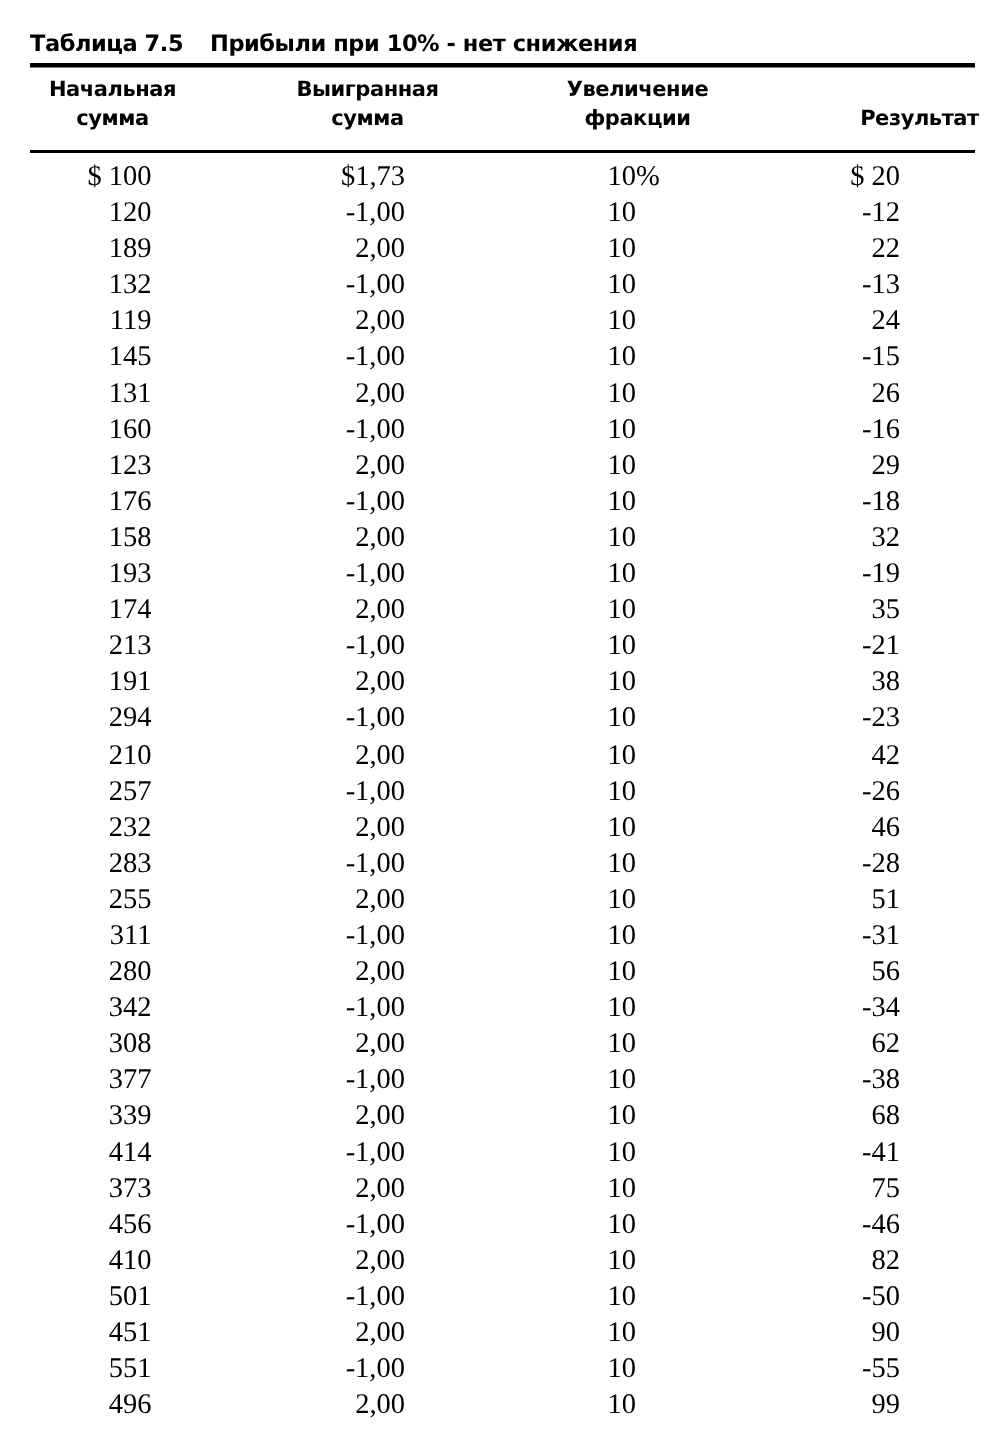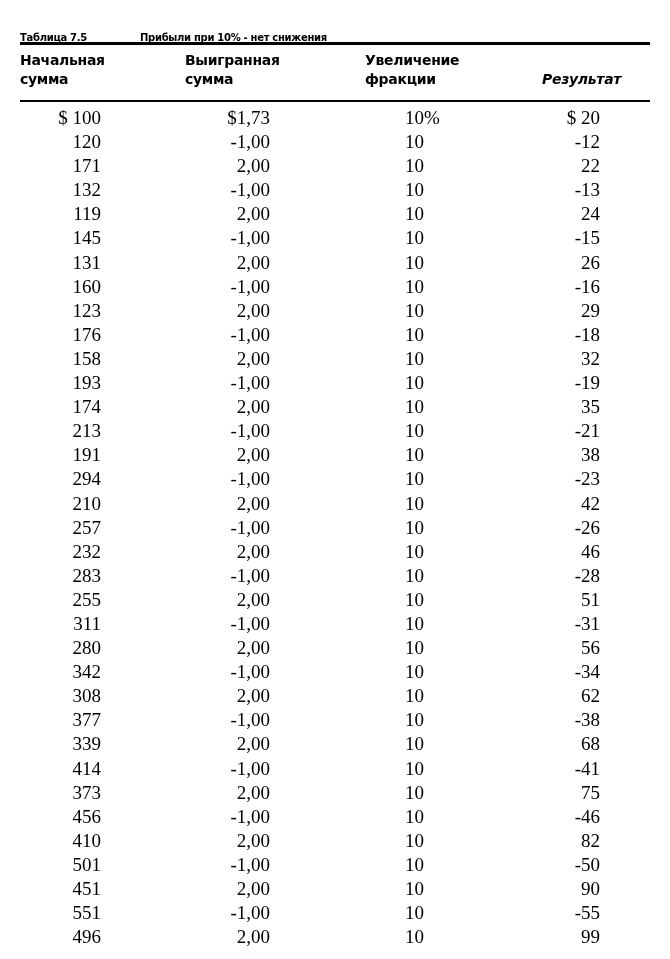--- a/index.html
+++ b/index.html
@@ -1,27 +1,27 @@
 <!DOCTYPE html>
 <html><head>
   <meta charset="utf-8">
   <style>
     html, body { margin: 0; padding: 0; background: #ffffff; }
     body { width: 670px; height: 959px; position: relative; overflow: hidden; color: #000; }
     .caption {
-      position: absolute; left: 20px; top: 32px;
-      font-family: "DejaVu Sans", sans-serif; font-weight: bold; font-size: 10px;
+      position: absolute; left: 20px; top: 20px;
+      font-family: "DejaVu Sans", sans-serif; font-weight: bold; font-size: 15px;
       letter-spacing: -0.3px;
     }
     .caption .num { display: inline-block; width: 120px; }
     .rule-top { position: absolute; left: 20px; right: 20px; top: 42px; height: 3px; background: #000; }
     .rule-mid { position: absolute; left: 20px; right: 20px; top: 100px; height: 2px; background: #000; }
     .th {
       position: absolute; font-family: "DejaVu Sans", sans-serif; font-weight: bold;
-      font-size: 14px; line-height: 19px; letter-spacing: -0.3px;
+      font-size: 14px; line-height: 19px; text-align: center; letter-spacing: -0.3px;
     }
     .rows { position: absolute; left: 0; top: 106px; width: 670px; }
     .row { height: 24.1px; position: relative; font-family: "Liberation Serif", serif; font-size: 19px; line-height: 24px; }
     .c { position: absolute; top: 0; }
     .c1 { right: 569px; text-align: right; }
     .c2 { right: 400px; text-align: right; }
     .c3 { left: 405px; }
     .c4 { right: 70px; text-align: left; }
   </style>
 </head>
@@ -37,41 +37,41 @@
   <div>сумма</div>
 </div>
 <div class="th" style="left:185px; top:51px; width:120px;">
   <div>Выигранная</div>
   <div>сумма</div>
 </div>
 <div class="th" style="left:365px; top:51px; width:120px;">
   <div>Увеличение</div>
   <div>фракции</div>
 </div>
-<div class="th" style="left:542px; top:70px; width:100px;font-style:italic;">
+<div class="th" style="left:563px; top:70px; width:100px;">
   <div>Результат</div>
 </div>
 
 <div class="rule-mid"></div>
 
 <div class="rows" id="rows">
     <div class="row">
       <span class="c c1">$ 100</span>
       <span class="c c2">$1,73</span>
       <span class="c c3">10%</span>
       <span class="c c4">$ 20</span>
     </div>
     <div class="row">
       <span class="c c1">120</span>
       <span class="c c2">-1,00</span>
       <span class="c c3">10</span>
       <span class="c c4">-12</span>
     </div>
     <div class="row">
-      <span class="c c1">171</span>
+      <span class="c c1">189</span>
       <span class="c c2">2,00</span>
       <span class="c c3">10</span>
       <span class="c c4">22</span>
     </div>
     <div class="row">
       <span class="c c1">132</span>
       <span class="c c2">-1,00</span>
       <span class="c c3">10</span>
       <span class="c c4">-13</span>
     </div>

